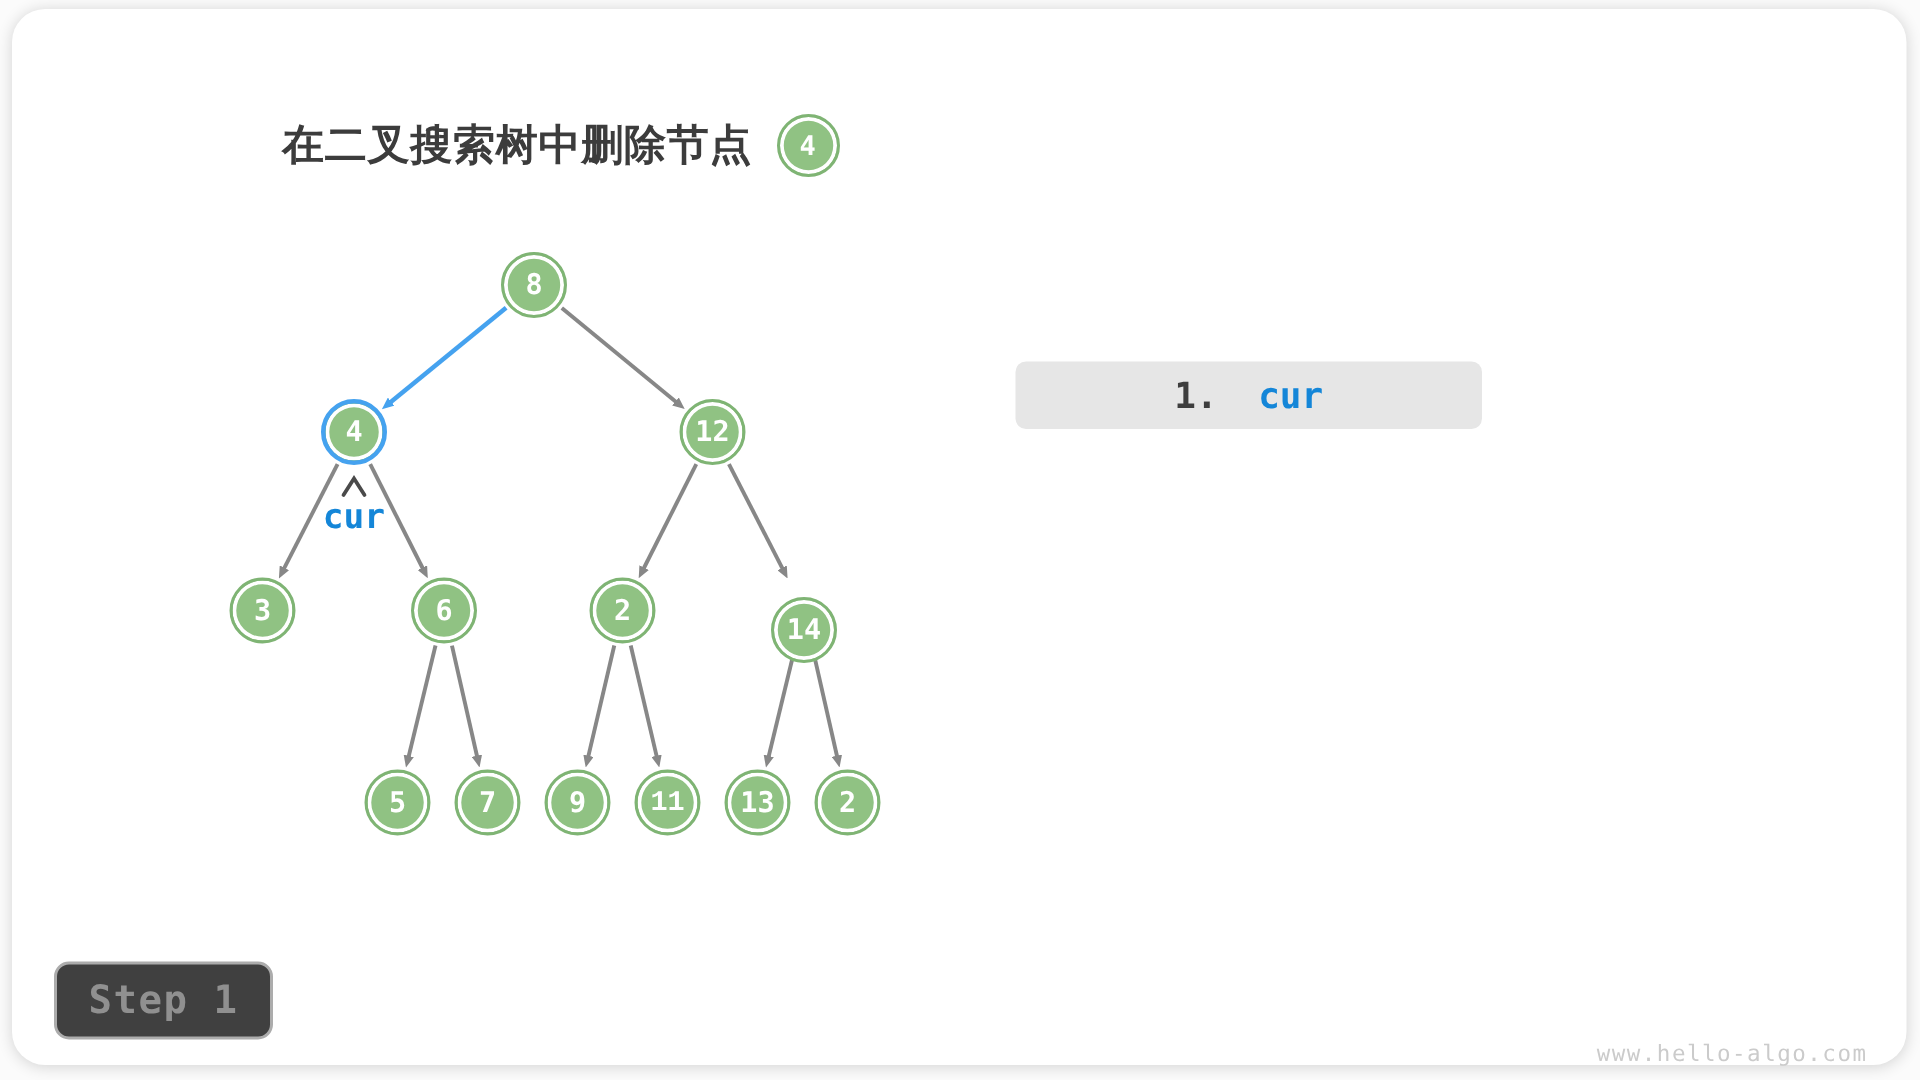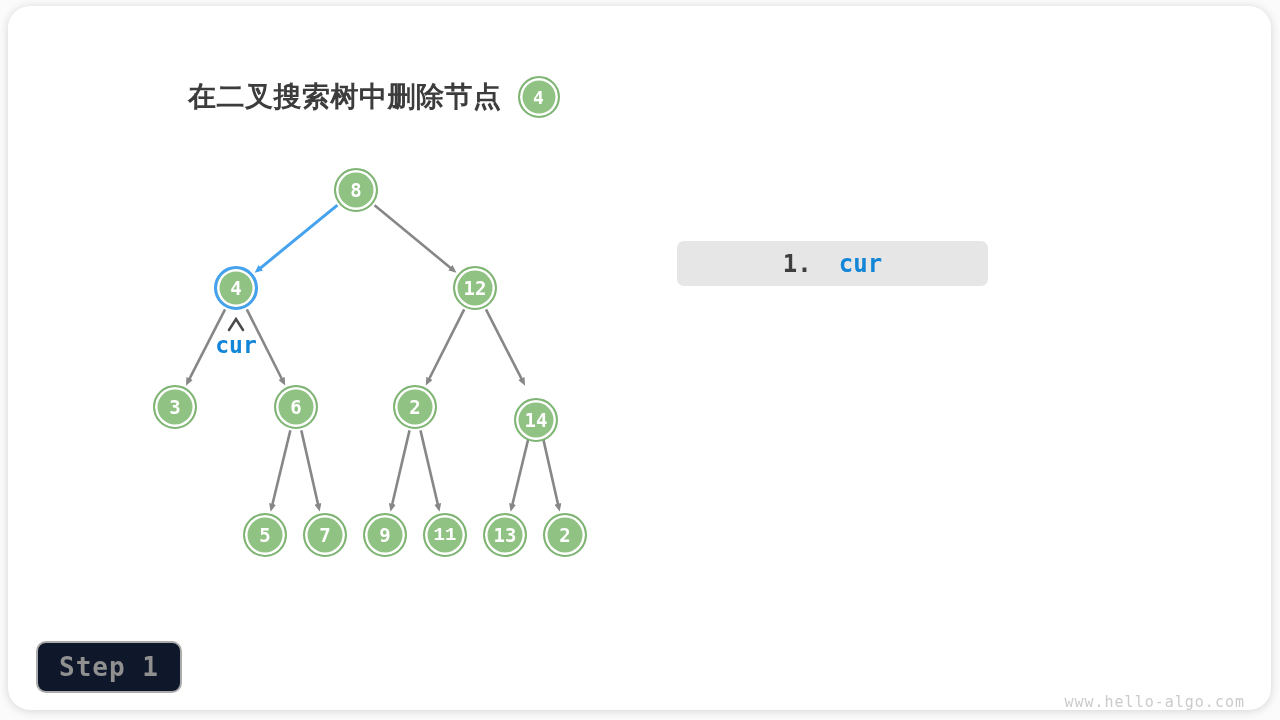--- a/index.html
+++ b/index.html
@@ -51,21 +51,21 @@
   }
   .step-panel .num { font-family: "DejaVu Sans Mono", monospace;
     font-weight: 700; font-size: 24px; color: #3e3e3e; margin-right: 14px; }
   .step-panel .zh { font-weight: 700; font-size: 23px; color: #3e3e3e; }
   .step-panel .code { font-family: "DejaVu Sans Mono", monospace;
     font-weight: 700; font-size: 24px; color: var(--code-blue); margin-left: 13px; }
 
   
   .step-button {
     position: absolute; left: 36px; top: 641px; width: 146px; height: 52px;
-    background: #0f172a; border: 2px solid #acacac; border-radius: 10px;
+    background: #404040; border: 2px solid #acacac; border-radius: 10px;
     box-sizing: border-box;
     display: flex; align-items: center; justify-content: center;
     font-family: "DejaVu Sans Mono", monospace; font-weight: 700;
     font-size: 26px; color: #909090; letter-spacing: 1px;
   }
   .watermark {
     position: absolute; right: 35px; top: 693px;
     font-family: "DejaVu Sans Mono", monospace; font-size: 15px;
     color: #cbcbcb; letter-spacing: 1px;
   }

